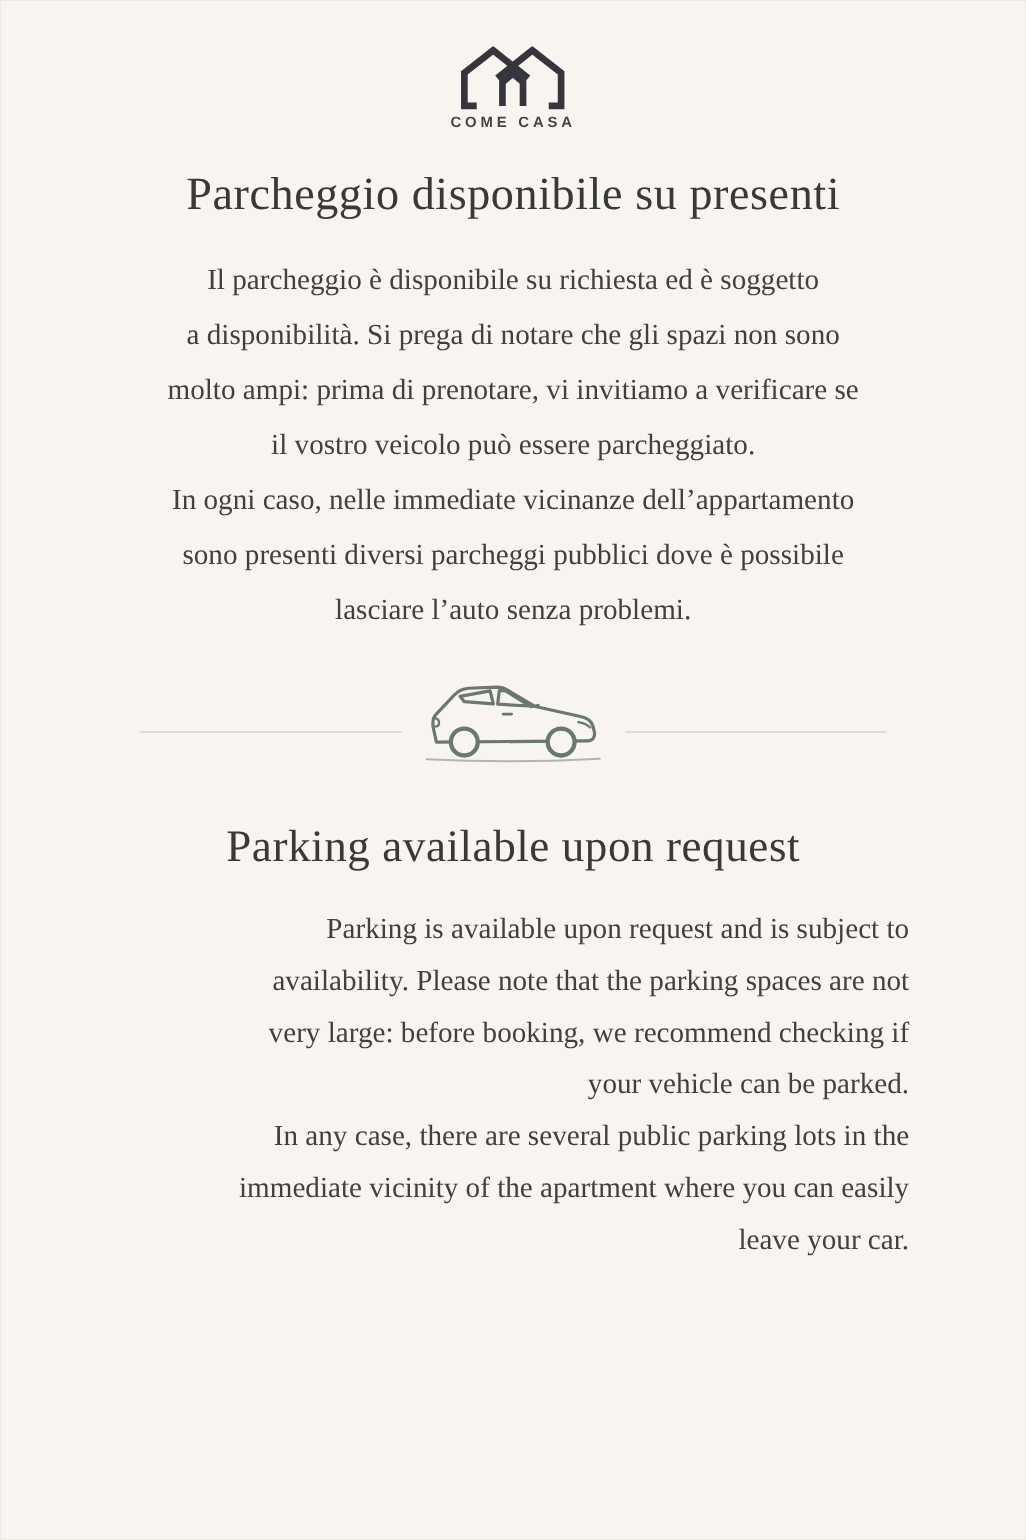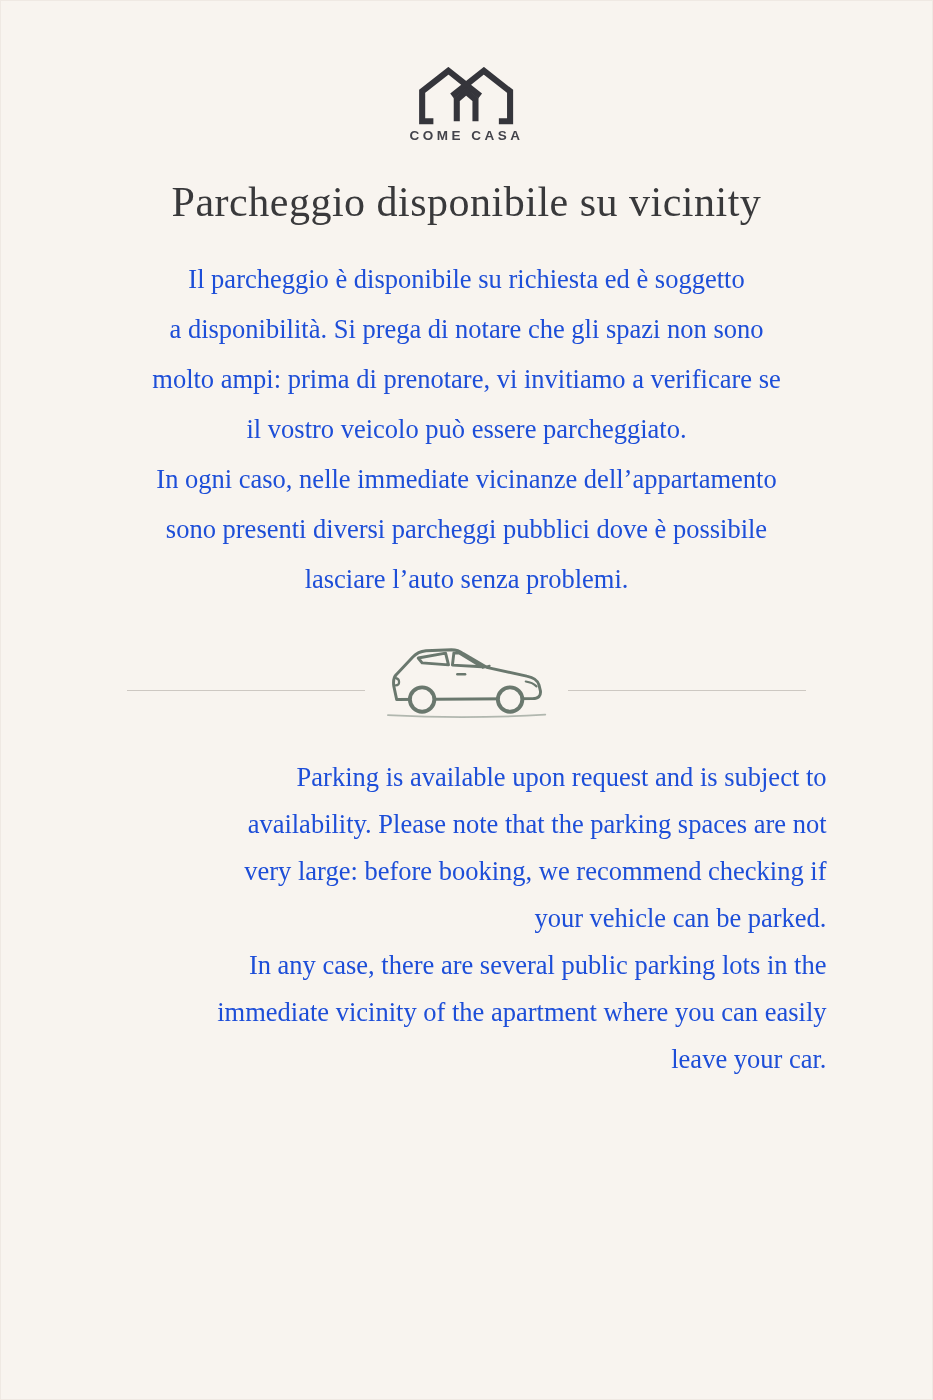--- a/index.html
+++ b/index.html
@@ -9,21 +9,21 @@
     height: 1400px;
     background: #f8f4ef;
     font-family: "Liberation Serif", "DejaVu Serif", serif;
     color: #3d3d3f;
     overflow: hidden;
     box-shadow: inset 0 0 0 1px #efe9e3;
   }
   .content {
     width: 760px;
     margin: 0 auto;
-    padding-top: 67px;
+    padding-top: 42px;
     text-align: center;
   }
   
   .logo-block { text-align: center; }
   .logo-svg { display: block; margin: 0 auto; height: 58px; }
   .wordmark {
     margin-top: 3px;
     font-family: "Liberation Sans", sans-serif;
     font-size: 13.5px;
     font-weight: 600;
@@ -36,21 +36,21 @@
     font-weight: 400;
     color: #39393b;
   }
   .h-it { margin-top: 33px; font-size: 42px; line-height: 52px; letter-spacing: 0.5px; }
   .h-en { margin-top: 40px; font-size: 41px; line-height: 52px; letter-spacing: 0.5px; }
   
   .para {
     margin: 0 auto;
     width: 720px;
     white-space: pre-line;
-    color: #1d4ed8;
+    color: #404040;
   }
   .para-it { margin-top: 26px; font-size: 26.5px; line-height: 50px; }
   .para-en { margin-top: 26px; font-size: 26.5px; line-height: 47px; text-align: right; }
   
   .divider {
     margin: 30px 0 0 127px;
     width: 679px;
     height: 94px;
     display: flex;
     align-items: center;
@@ -72,21 +72,21 @@
 
     <div class="logo-block">
       <svg class="logo-svg" viewBox="0 0 120 62" fill="none" stroke="#35353b" stroke-width="6.5" stroke-linecap="butt" stroke-linejoin="miter">
         <path d="M 25 58 L 13 58 L 13 26 L 41 4 L 75 31"></path>
         <path d="M 95 58 L 107 58 L 107 26 L 79 4 L 45 31"></path>
         <path d="M 50 58 L 50 35 L 60 26.5 L 70 35 L 70 58"></path>
       </svg>
       <div class="wordmark">COME CASA</div>
     </div>
 
-    <h1 class="h-it">Parcheggio disponibile su vicinity</h1>
+    <h1 class="h-it">Parcheggio disponibile su presenti</h1>
     <p class="para para-it">Il parcheggio è disponibile su richiesta ed è soggetto
 a disponibilità. Si prega di notare che gli spazi non sono
 molto ampi: prima di prenotare, vi invitiamo a verificare se
 il vostro veicolo può essere parcheggiato.
 In ogni caso, nelle immediate vicinanze dell’appartamento
 sono presenti diversi parcheggi pubblici dove è possibile
 lasciare l’auto senza problemi.</p>
   </div>
 
   <div class="divider">
@@ -110,20 +110,21 @@
       <circle cx="40" cy="64" r="12.5" fill="#f8f4ef" stroke-width="4"></circle>
       <circle cx="130" cy="64" r="12.5" fill="#f8f4ef" stroke-width="4"></circle>
 
       <path d="M 5 80 Q 85 84 166 79.5" stroke="#9aa39a" stroke-width="1.8" opacity="0.75"></path>
     </svg>
     <div class="rule"></div>
   </div>
 
   <div class="content" style="padding-top:0">
 
+    <h2 class="h-en">Parking available upon request</h2>
     <p class="para para-en">Parking is available upon request and is subject to
 availability. Please note that the parking spaces are not
 very large: before booking, we recommend checking if
 your vehicle can be parked.
 In any case, there are several public parking lots in the
 immediate vicinity of the apartment where you can easily
 leave your car.</p>
   </div>
 </div>
 

